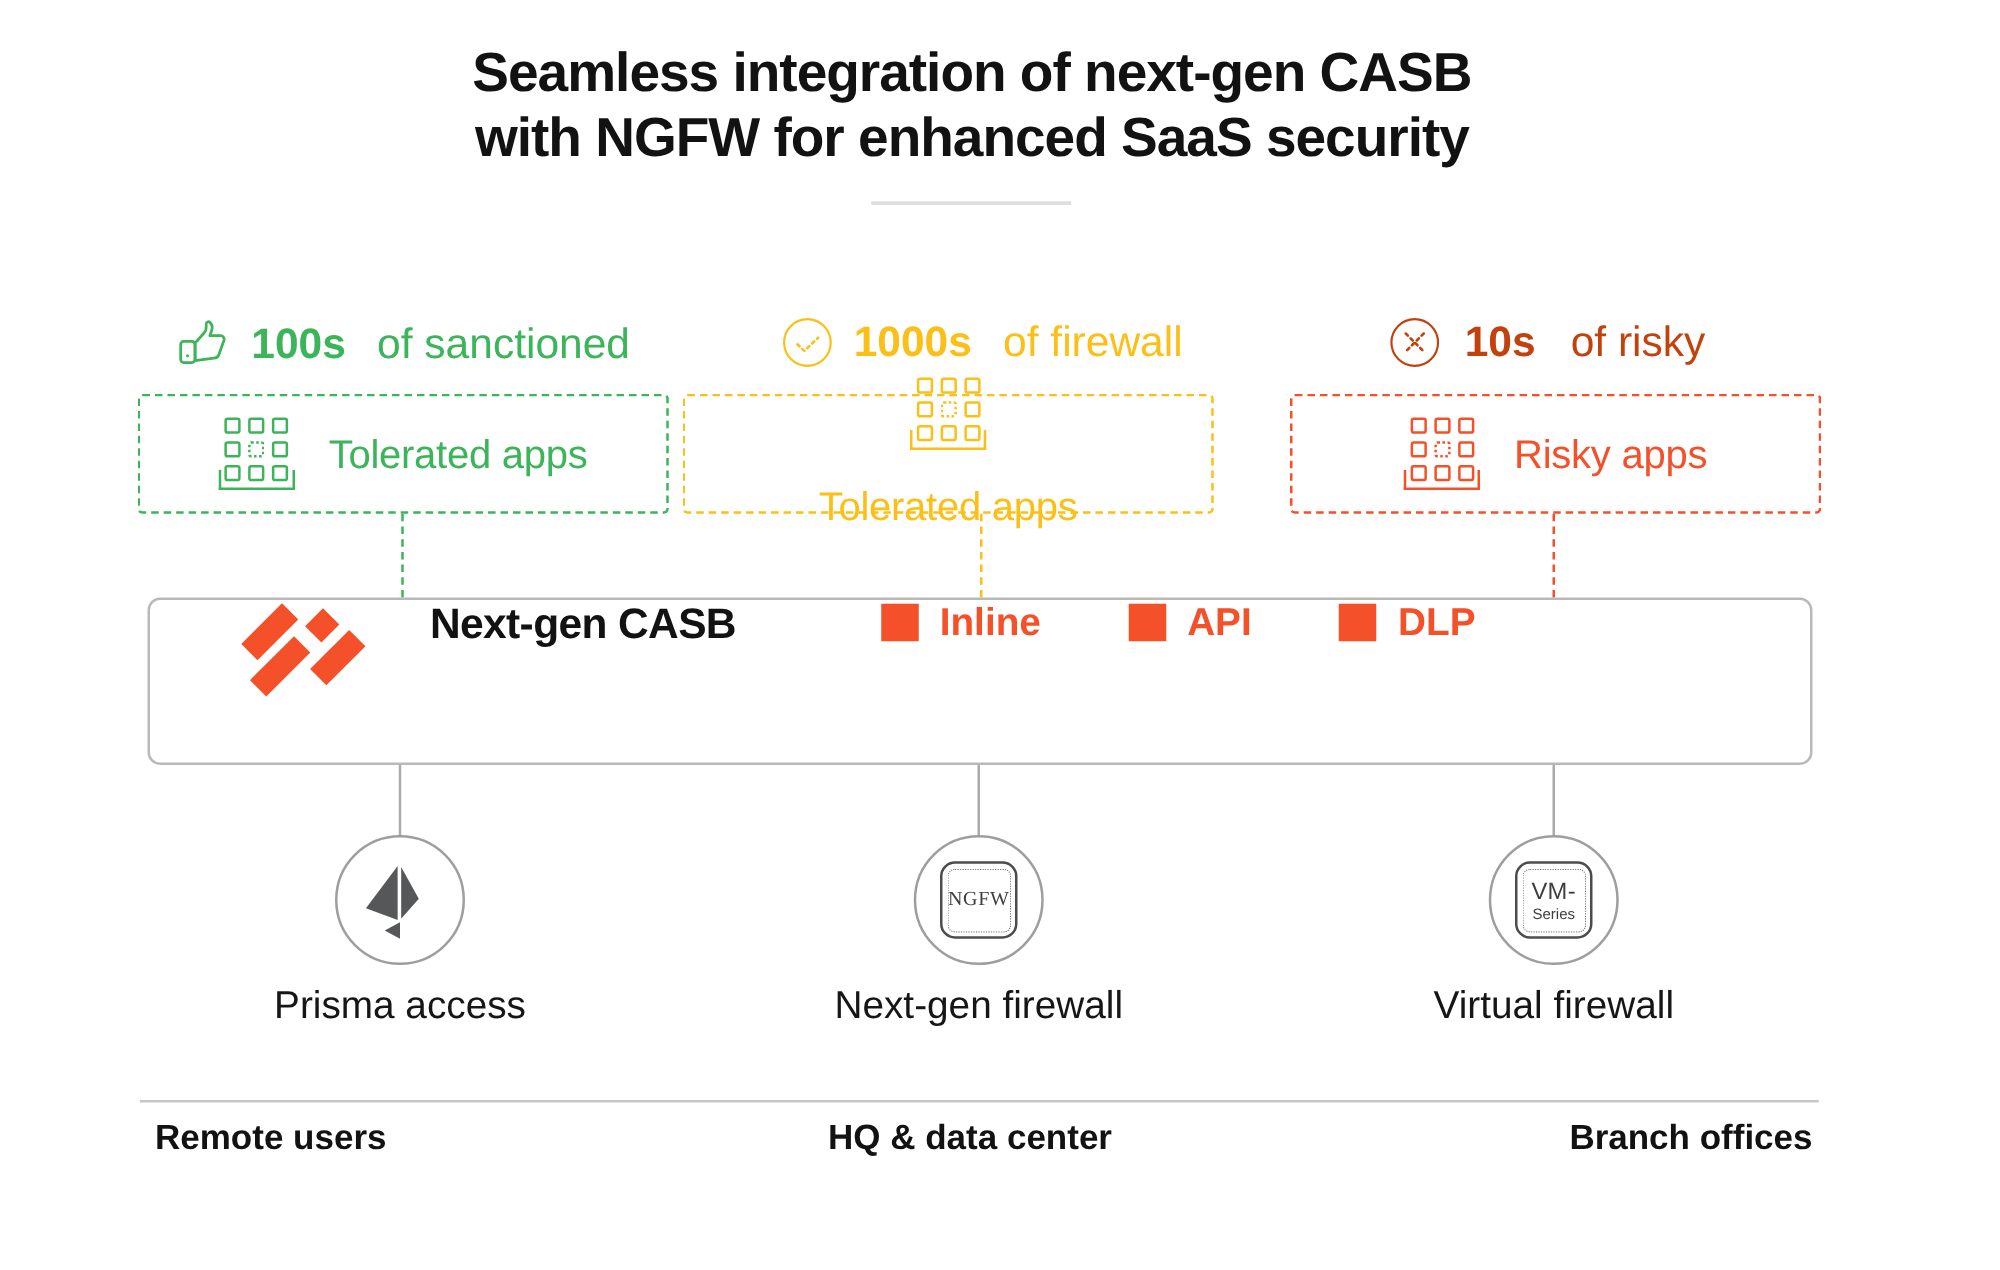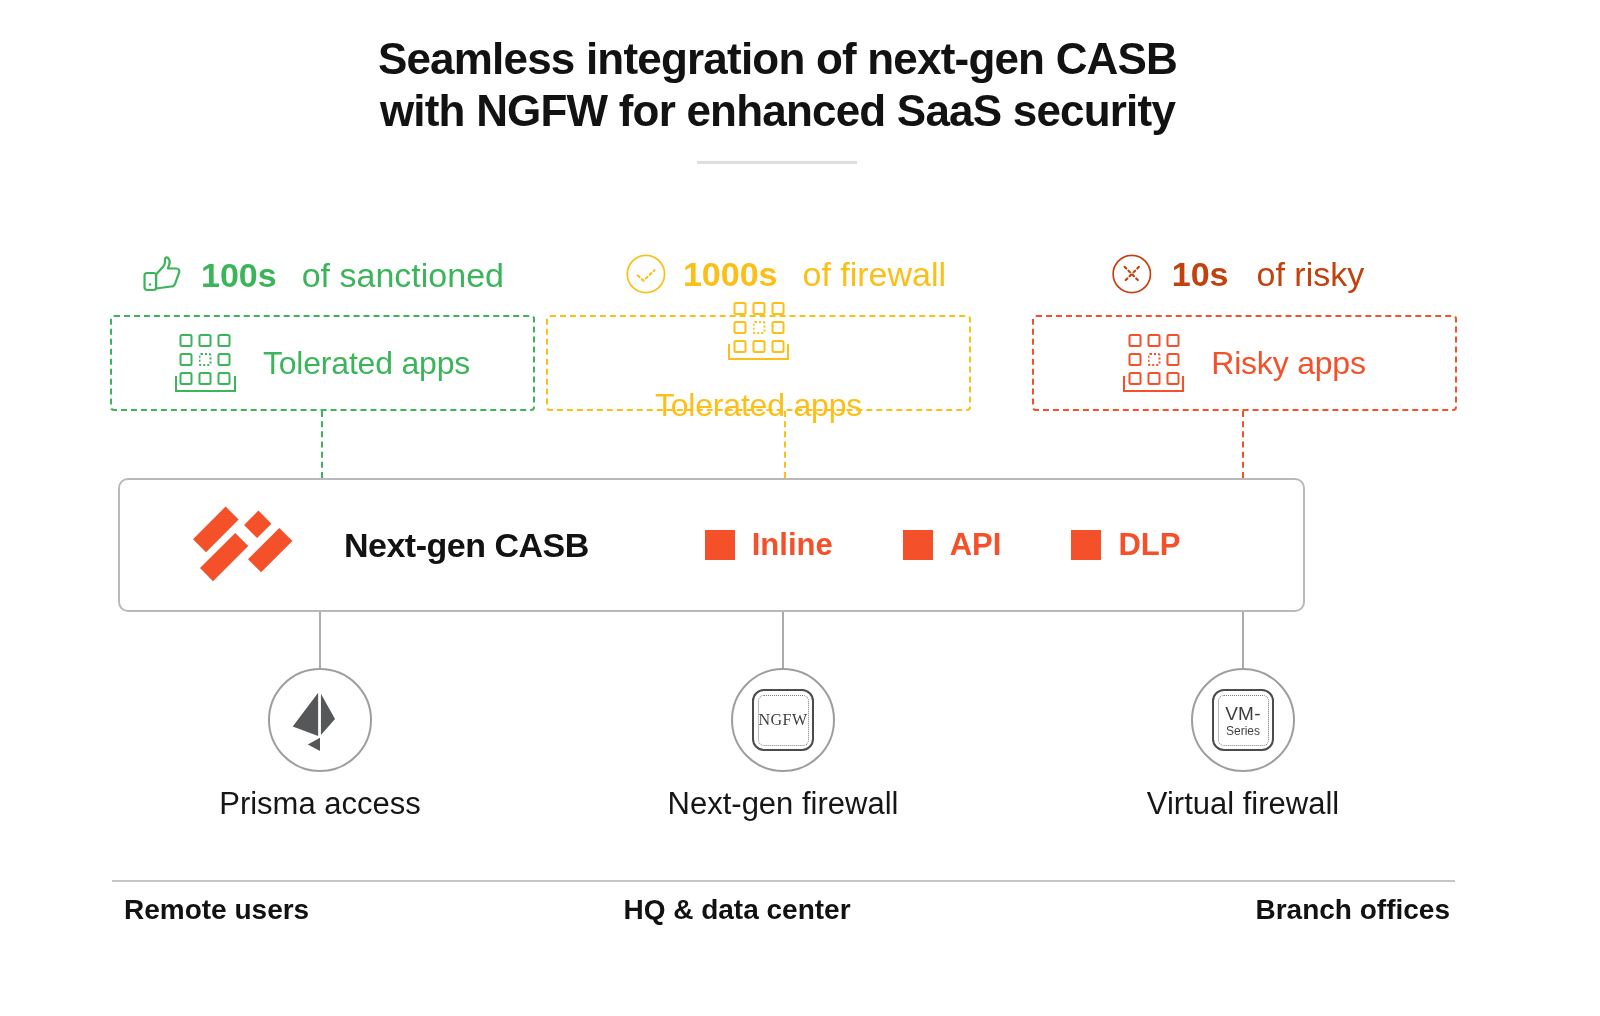--- a/index.html
+++ b/index.html
@@ -36,23 +36,23 @@
   .apps-cell { border:2.5px solid currentColor; border-radius:2.5px; }
   .apps-cell.dashed { border-style:dotted; border-width:2px; }
   .apps-bracket { position:absolute; left:0; right:0; top:42px; bottom:0;
                   border:2px solid currentColor; border-top:none; }
 
   
   .conn-dash { position:absolute; top:411px; height:67px; width:0; border-left:2px dashed; }
   .cd-1 { left:321px; } .cd-2 { left:784px; } .cd-3 { left:1242px; }
 
   
-  .casb { position:absolute; left:118px; top:478px; width:1187px; height:134px;
+  .casb { position:absolute; left:118px; top:478px; width:1332px; height:134px;
           background:#fff; border:2px solid #b9b9b9; border-radius:10px;
-          display:flex; align-items:center; }
+          display:flex; align-items:flex-start; }
   .pan-logo { margin-left:64px; display:flex; flex:0 0 auto; }
   .casb-name { font-size:34px; font-weight:bold; letter-spacing:-0.5px; margin-left:42px; color:#121212; white-space:nowrap; }
   .features { display:flex; margin-left:116px; gap:70px; }
   .feature { display:flex; align-items:center; gap:17px; font-size:31px; font-weight:bold; white-space:nowrap; }
   .feature-square { width:30px; height:30px; flex:0 0 auto; }
 
   
   .conn-solid { position:absolute; top:612px; height:57px; width:0; border-left:2px solid #ababab; }
   .cs-1 { left:319px; } .cs-2 { left:782px; } .cs-3 { left:1242px; }
   .node-circle { position:absolute; top:668px; width:104px; height:104px; background:#fff;
@@ -67,21 +67,21 @@
   .badge-line1 { font-size:19px; color:#3e3e3e; line-height:1; letter-spacing:0.3px; }
   .badge-line2 { font-size:12px; color:#3e3e3e; line-height:1; margin-top:2px; }
 
   .node-label { position:absolute; top:786px; transform:translateX(-50%); font-size:31px;
                 color:#161616; white-space:nowrap; }
   .nl-1 { left:320px; } .nl-2 { left:783px; } .nl-3 { left:1243px; }
 
   
   .footer-line { position:absolute; top:880px; left:112px; width:1343px; height:2px; background:#c6c6c6; }
   .footer-label { position:absolute; top:894px; font-size:28px; font-weight:bold; color:#121212; white-space:nowrap; }
-  .fl-left { left:124px; } .fl-center { left:737px; transform:translateX(-50%); } .fl-right { right:150px; }
+  .fl-left { left:124px; } .fl-center { left:776px; transform:translateX(-50%); } .fl-right { right:150px; }
 
   svg { display:block; }
 </style>
 </head>
 <body>
 
 <div class="canvas">
 
   <h1 class="title">
     <span>Seamless integration of next-gen CASB</span>

